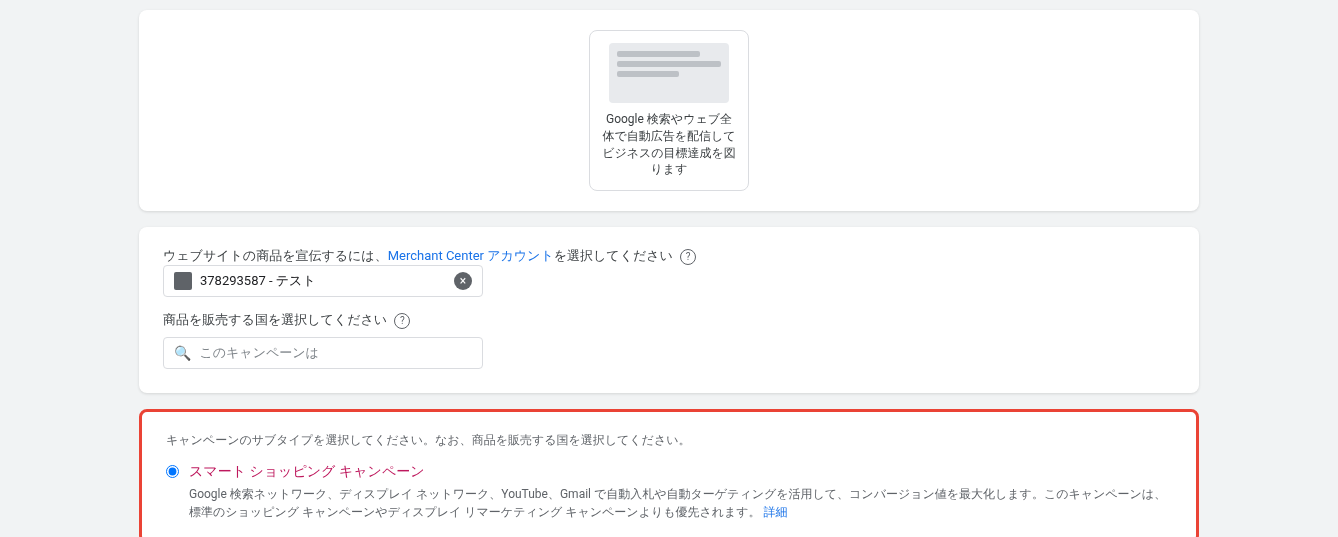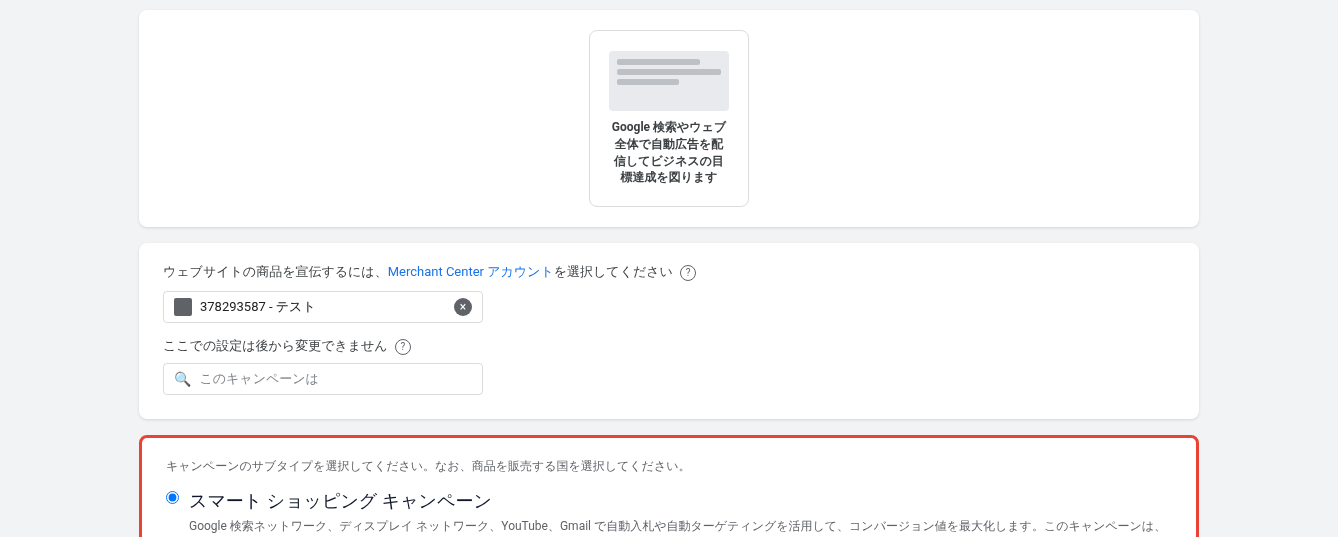--- a/index.html
+++ b/index.html
@@ -29,28 +29,27 @@
     .campaign-type-row {
       display: flex;
       gap: 16px;
       margin-bottom: 0;
       justify-content: center;
     }
 
     .campaign-type-card {
       border: 1px solid #dadce0;
       border-radius: 8px;
-      padding: 20px;
+      padding: 12px;
       width: 160px;
       cursor: pointer;
       display: flex;
       flex-direction: column;
       align-items: center;
       text-align: center;
-      font-weight: bold;
     }
     .campaign-type-card.selected {
       border-color: #1a73e8;
       border-width: 2px;
     }
 
     .card-thumbnail {
       width: 120px;
       height: 60px;
       background: #e8eaed;
@@ -88,21 +87,20 @@
     .campaign-type-label {
       font-size: 12px;
       color: #3c4043;
       line-height: 1.4;
     }
 
     
     .section-label {
       font-size: 13px;
       color: #3c4043;
-      margin-bottom: 10px;
     }
     .section-label a {
       color: #1a73e8;
       text-decoration: none;
     }
     .help-icon {
       display: inline-flex;
       width: 16px;
       height: 16px;
       border: 1px solid #5f6368;
@@ -202,22 +200,22 @@
     }
 
     .radio-input {
       margin-top: 2px;
       margin-right: 10px;
       flex-shrink: 0;
     }
 
     .option-content {}
     .option-title {
-      font-size: 18px;
-      color: #0f172a;
+      font-size: 14px;
+      color: #be185d;
       margin-bottom: 4px;
       font-weight: 500;
     }
     .option-desc {
       font-size: 12px;
       color: #5f6368;
       line-height: 1.5;
     }
     .option-desc a {
       color: #1a73e8;
@@ -250,21 +248,21 @@
       <span class="help-icon">?</span>
     </div>
 
     <div class="merchant-input-row">
       <div class="merchant-icon"></div>
       <span class="merchant-value">378293587 - テスト</span>
       <div class="clear-icon">×</div>
     </div>
 
     <div class="country-section-label">
-      <span>ここでの設定は後から変更できません</span>
+      <span>商品を販売する国を選択してください</span>
       <span class="help-icon">?</span>
     </div>
 
     <div class="country-select-row">
       <span class="search-icon-small">🔍</span>
       <span class="country-placeholder">このキャンペーンは</span>
     </div>
   </div>
 
   <div class="subtype-section">

